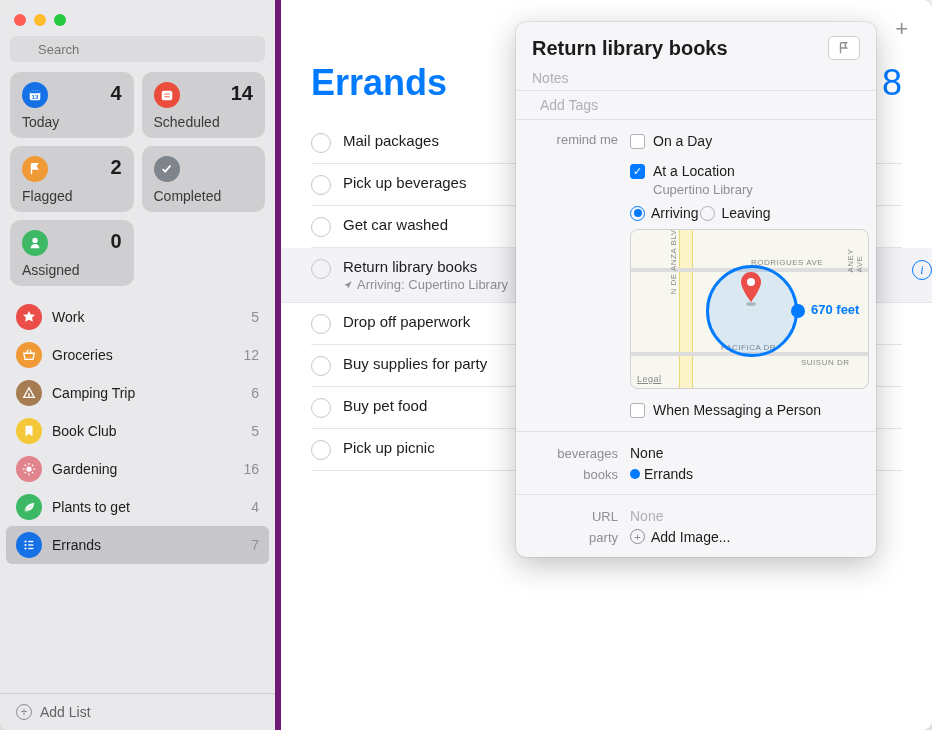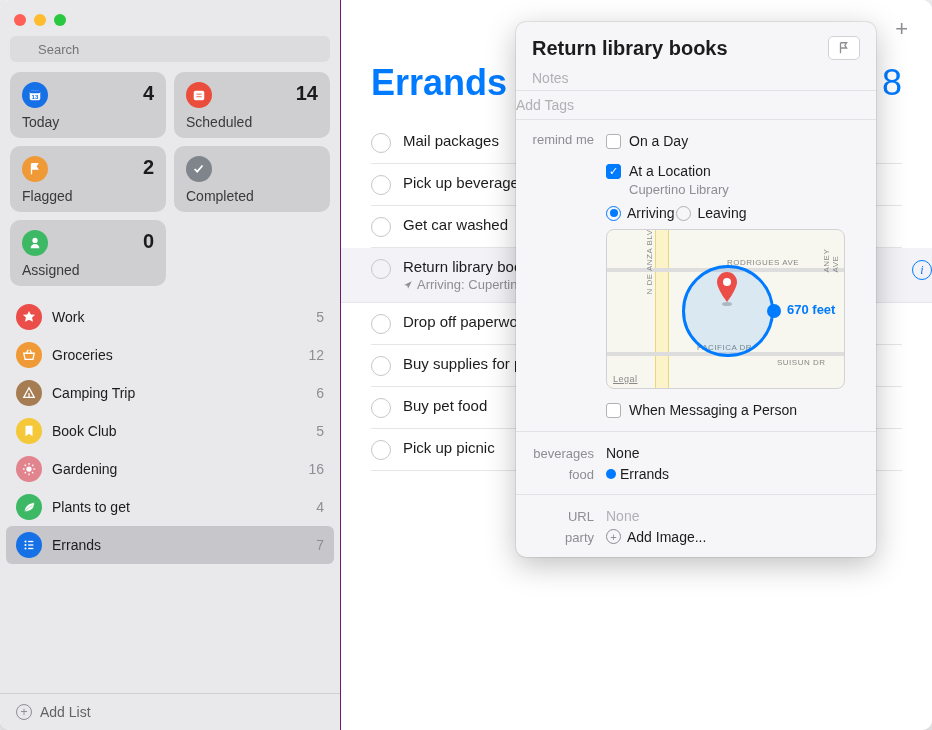--- a/index.html
+++ b/index.html
@@ -1,18 +1,18 @@
 <!DOCTYPE html>
 <html><head>
 <meta charset="utf-8">
 <style>
 * { box-sizing: border-box; margin: 0; padding: 0; }
 body { font-family: -apple-system, BlinkMacSystemFont, "Helvetica Neue", sans-serif; background: #f5f5f7; overflow: hidden; }
 .window { width: 932px; height: 730px; background: #fff; border-radius: 10px; box-shadow: 0 10px 40px rgba(0,0,0,0.25); display: flex; overflow: hidden; position: relative; margin: 0; }
-.sidebar { width: 341px; background: #e9e9eb; display: flex; flex-direction: column; border-right: 1px solid #701a75; }
+.sidebar { width: 281px; background: #e9e9eb; display: flex; flex-direction: column; border-right: 6px solid #701a75; }
 .traffic { display: flex; gap: 8px; padding: 14px 14px 10px 14px; }
 .tlight { width: 12px; height: 12px; border-radius: 50%; }
 .tl-close { background: #ff5f57; }
 .tl-min { background: #febc2e; }
 .tl-max { background: #28c840; }
 .search-wrap { padding: 0 10px 10px 10px; }
 .search { width: 100%; height: 26px; border-radius: 6px; background: #dcdcde; border: none; padding: 0 8px 0 28px; font-size: 13px; color: #333; position: relative; }
 .search-container { position: relative; }
 .search-container .sicon { position: absolute; left: 17px; top: 5px; color: #8e8e93; }
 .smart-grid { display: grid; grid-template-columns: 1fr 1fr; gap: 8px; padding: 0 10px 8px 10px; }
@@ -42,21 +42,21 @@
 .r-body { flex: 1; }
 .r-title { font-size: 15px; color: #1c1c1e; }
 .r-sub { font-size: 13px; color: #8e8e93; margin-top: 2px; display: flex; align-items: center; gap: 4px; }
 .r-info { width: 20px; height: 20px; border-radius: 50%; border: 1.5px solid #007aff; color: #007aff; display: flex; align-items: center; justify-content: center; font-size: 12px; font-style: italic; font-family: serif; cursor: pointer; position: absolute; right: 0; top: 12px; }
 
 .popover { position: absolute; top: 22px; left: 516px; width: 360px; background: #f6f6f8; border-radius: 10px; box-shadow: 0 8px 30px rgba(0,0,0,0.25), 0 0 0 1px rgba(0,0,0,0.08); padding: 0; z-index: 10; }
 .pop-header { padding: 14px 16px 6px 16px; display: flex; justify-content: space-between; align-items: center; }
 .pop-title { font-size: 20px; font-weight: 700; color: #1c1c1e; }
 .flag-btn { width: 32px; height: 24px; border-radius: 5px; background: #fff; border: 1px solid #d1d1d6; display: flex; align-items: center; justify-content: center; color: #8e8e93; cursor: pointer; }
 .pop-field { padding: 4px 16px; font-size: 14px; color: #b0b0b5; cursor: text; }
-.pop-section { border-top: 1px solid #e2e2e6; padding: 10px 0; }
+.pop-section { border-top: 1px solid #e2e2e6; padding: 10px 24px; }
 .pop-row { display: flex; gap: 12px; align-items: flex-start; }
 .pop-label { width: 78px; text-align: right; font-size: 13px; color: #8e8e93; padding-top: 2px; flex-shrink: 0; }
 .pop-content { flex: 1; font-size: 14px; color: #1c1c1e; }
 .check-row { display: flex; align-items: center; gap: 8px; padding: 3px 0; }
 .checkbox { width: 15px; height: 15px; border-radius: 3px; border: 1px solid #b0b0b5; background: #fff; flex-shrink: 0; display: flex; align-items: center; justify-content: center; cursor: pointer; }
 .checkbox.checked { background: #007aff; border-color: #007aff; color: #fff; font-size: 11px; }
 .sub-text { font-size: 13px; color: #8e8e93; margin-left: 23px; }
 .radio-row { display: flex; gap: 2px; margin: 8px 0 8px 0; align-items: center; }
 .radio { width: 15px; height: 15px; border-radius: 50%; border: 1px solid #b0b0b5; display: flex; align-items: center; justify-content: center; cursor: pointer; }
 .radio.checked { border-color: #007aff; }
@@ -382,21 +382,21 @@
         </div>
       </div>
     </div>
 
     <div class="pop-section">
       <div class="pop-row" style="align-items:center; padding:2px 0;">
         <div class="pop-label">beverages</div>
         <div class="pop-content">None</div>
       </div>
       <div class="pop-row" style="align-items:center; padding:2px 0;">
-        <div class="pop-label">food</div>
+        <div class="pop-label">books</div>
         <div class="pop-content">
           <span class="list-dot"></span><span>Errands</span>
         </div>
       </div>
     </div>
 
     <div class="pop-section" style="border-bottom-left-radius:10px;border-bottom-right-radius:10px;">
       <div class="pop-row" style="align-items:center; padding:2px 0;">
         <div class="pop-label">URL</div>
         <div class="pop-content" style="color:#b0b0b5;">None</div>

